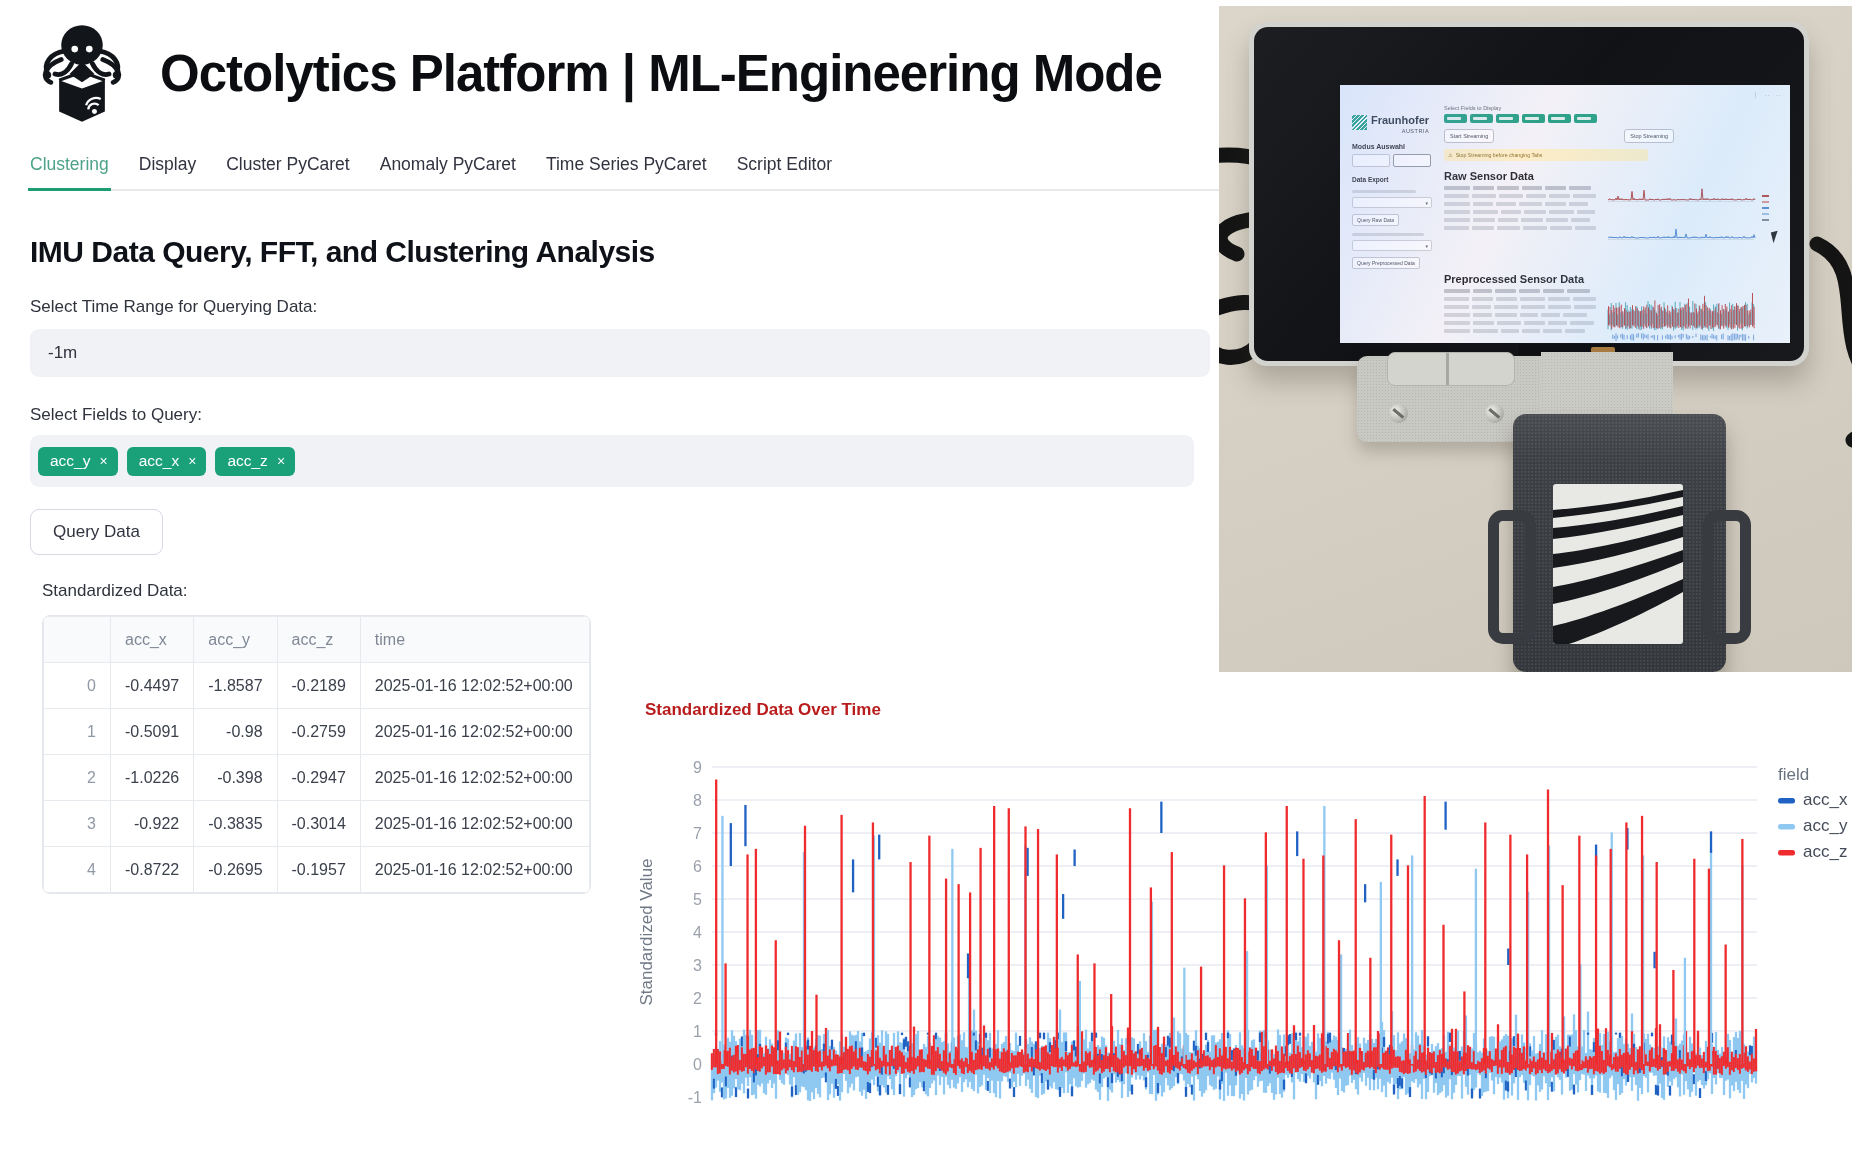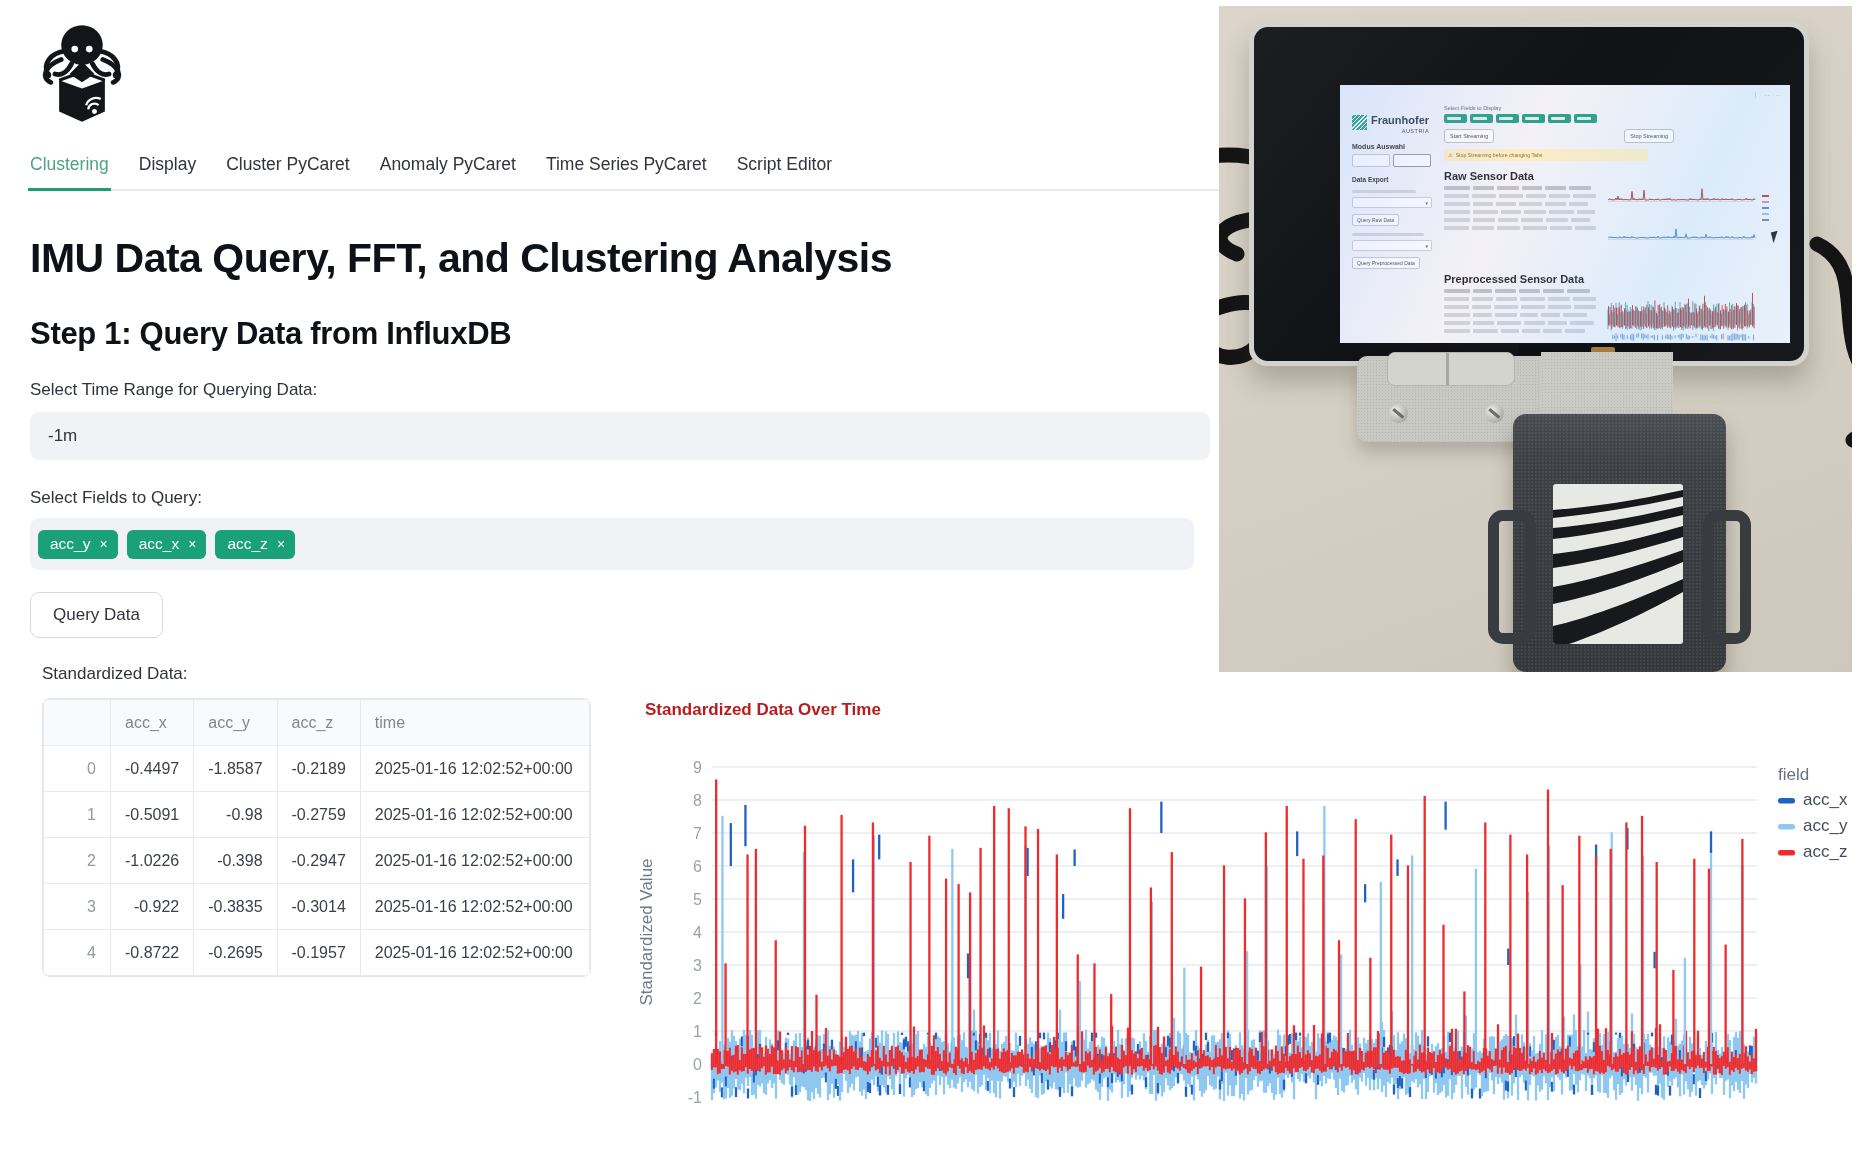--- a/index.html
+++ b/index.html
@@ -8,21 +8,21 @@
   
   .app-header{display:flex;align-items:center;gap:26px;padding:14px 0 0 30px;height:118px;}
   .logo-svg{width:104px;height:106px;flex:0 0 auto;}
   .app-title{font-size:51px;font-weight:800;letter-spacing:-1px;color:#0b0d10;white-space:nowrap;}
   
   .tabs{display:flex;gap:26px;margin:6px 0 0 28px;width:1191px;border-bottom:2px solid #e8e9eb;}
   .tab{font-size:17.5px;color:#31333f;padding:6px 2px 13px 2px;cursor:pointer;white-space:nowrap;margin-top:10px;}
   .tab.active{color:#4da289;border-bottom:3px solid #1f9d72;margin-bottom:-2px;}
   
   .content{padding-left:30px;}
-  h1.page-h1{font-size:41px;font-weight:800;color:#0e1117;margin:44px 0 0 0;letter-spacing:-0.5px;}
+  h1.page-h1{font-size:30px;font-weight:800;color:#0e1117;margin:44px 0 0 0;letter-spacing:-0.5px;}
   h2.step-h2{font-size:31px;font-weight:800;color:#0e1117;margin:34px 0 0 0;letter-spacing:-0.3px;}
   .fld-label{font-size:17px;color:#2f333d;margin-top:28px;}
   .text-input{width:1162px;height:48px;background:#f0f2f6;border-radius:9px;margin-top:12px;
               font-size:17px;color:#31333f;display:flex;align-items:center;padding-left:18px;}
   .ms-box{width:1164px;min-height:52px;background:#f0f2f6;border-radius:9px;margin-top:10px;
           display:flex;align-items:center;gap:9px;padding:0 8px;box-sizing:border-box;}
   .tag{display:inline-flex;align-items:center;gap:9px;background:#1aa179;color:#fff;border-radius:6px;
        font-size:15.5px;padding:5px 10px 6px 12px;}
   .tag .x{font-size:14px;opacity:.95;cursor:pointer;}
   .btn{display:inline-block;margin-top:22px;background:#fff;border:1px solid #d5d9e2;border-radius:9px;
@@ -128,35 +128,35 @@
     <polygon points="50,40 38,52 50,60 62,52" fill="#12151a"></polygon>
     <polygon points="28,58 50,66 50,98 28,88" fill="#12151a"></polygon>
     <polygon points="72,58 50,66 50,98 72,88" fill="#12151a"></polygon>
     <polyline points="28,58 50,50 72,58" fill="none" stroke="#12151a" stroke-width="3"></polyline>
     <g stroke="#fff" stroke-width="2.2" fill="none">
       <path d="M54,82 A10,10 0 0 1 68,76"></path>
       <path d="M56,86 A6,6 0 0 1 66,82"></path>
     </g>
     <circle cx="62" cy="88" r="2.4" fill="#fff"></circle>
   </svg>
+  <div class="app-title" data-interactable="false">Octolytics Platform | ML-Engineering Mode</div>
 </div>
 
 <div class="tabs" data-interactable="false">
     <div class="tab active" data-interactable="true">Clustering</div>
     <div class="tab" data-interactable="true">Display</div>
     <div class="tab" data-interactable="true">Cluster PyCaret</div>
     <div class="tab" data-interactable="true">Anomaly PyCaret</div>
     <div class="tab" data-interactable="true">Time Series PyCaret</div>
     <div class="tab" data-interactable="true">Script Editor</div>
   </div>
 
 <div class="content">
   <h1 class="page-h1" data-interactable="false">IMU Data Query, FFT, and Clustering Analysis</h1>
 
-  <h2 class="step-h2" data-interactable="false">Step 1: Query Data from InfluxDB</h2>
   <div class="fld-label" data-interactable="false">Select Time Range for Querying Data:</div>
   <div class="text-input" data-interactable="true">
     <span data-interactable="false">-1m</span>
   </div>
 
   <div class="fld-label" data-interactable="false">Select Fields to Query:</div>
   <div class="ms-box" data-interactable="true">
       <span class="tag" data-interactable="true">
         <span data-interactable="false">acc_y</span>
         <span class="x" data-interactable="true">×</span>

